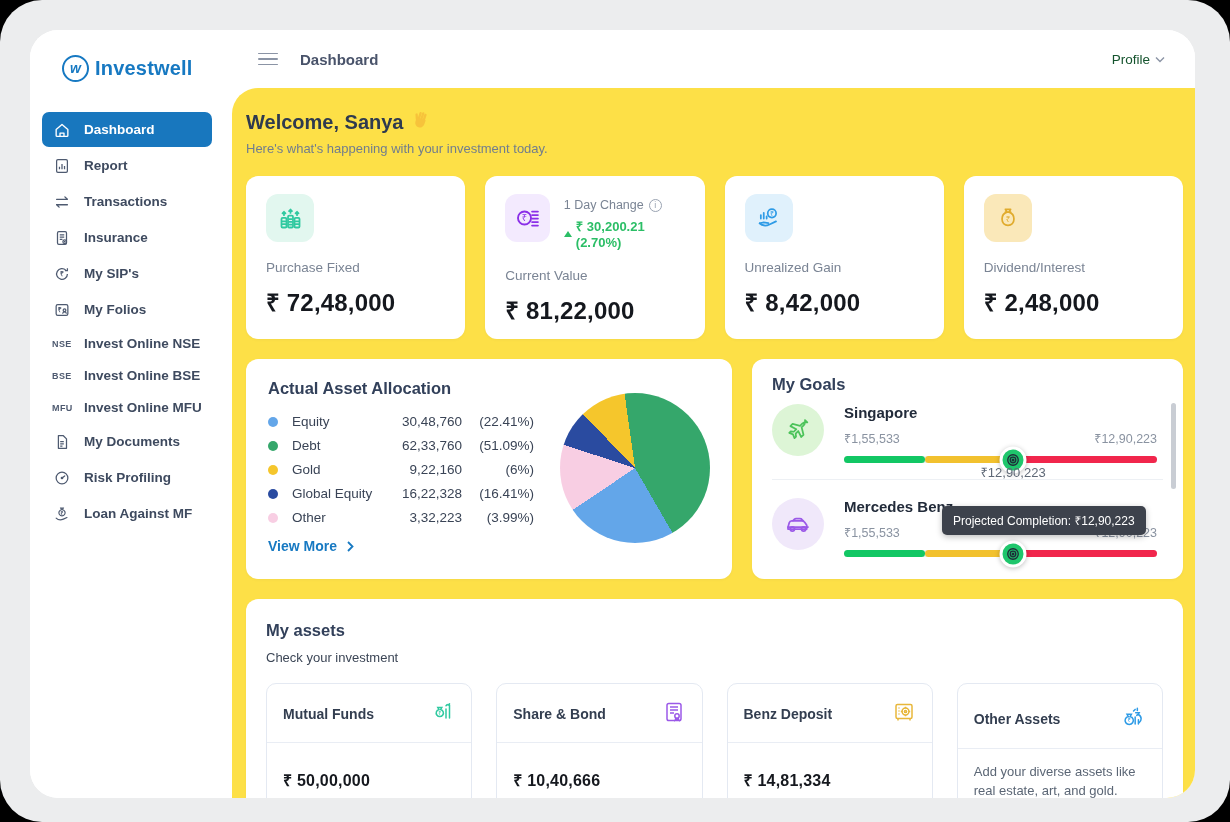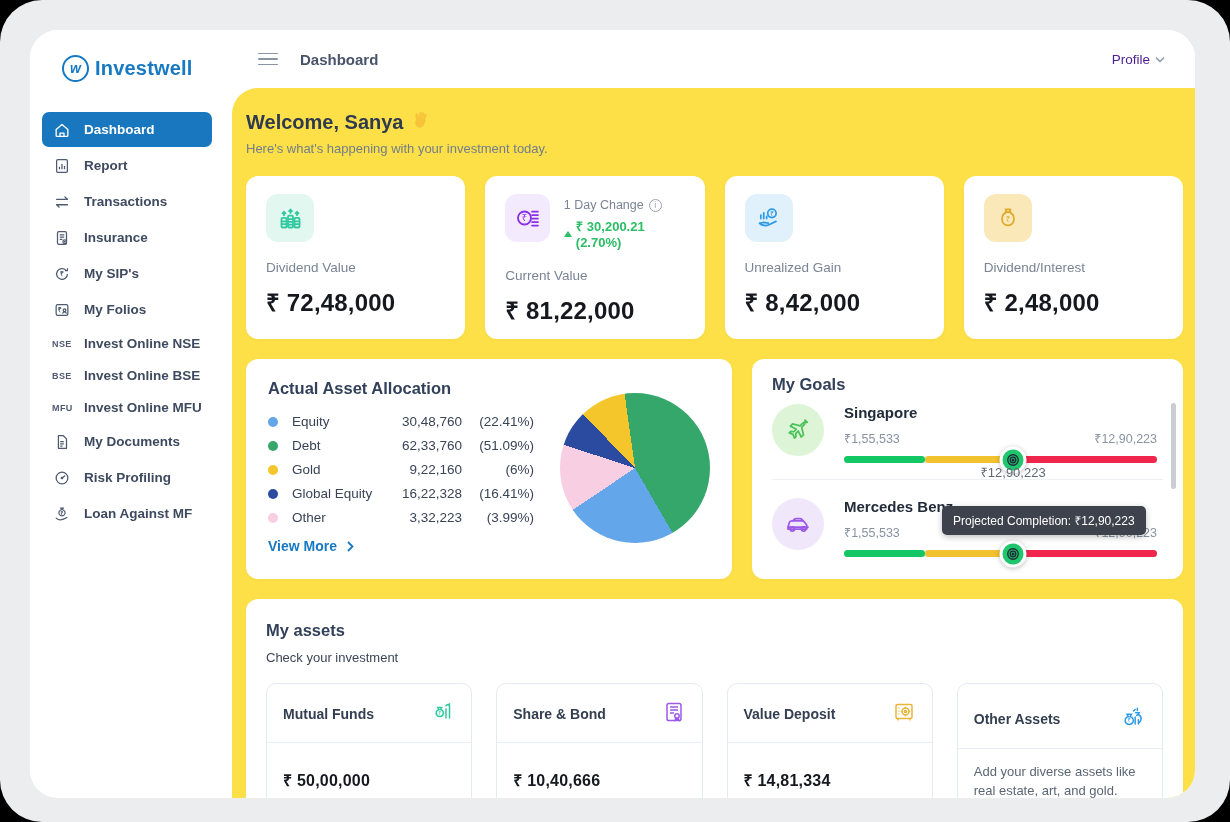--- a/index.html
+++ b/index.html
@@ -19,21 +19,21 @@
   .nav-item.active { background:#1877BE; color:#fff; }
   .nav-item.active .ic { color:#fff; }
   .txticon { font-size:9px; font-weight:700; letter-spacing:.4px; color:#4E5A70; width:19px; text-align:left; }
 
   
   .main { flex:1; display:flex; flex-direction:column; min-width:0; }
   .topbar { height:58px; background:#fff; display:flex; align-items:center; padding:0 30px 0 26px; flex:0 0 58px; }
   .hamburger { width:20px; display:flex; flex-direction:column; gap:4px; cursor:pointer; margin-right:22px; }
   .hamburger span { height:1.6px; background:#8B94A5; border-radius:2px; }
   .topbar-title { font-size:15px; color:#49536A; font-weight:600; }
-  .profile { margin-left:auto; display:flex; align-items:center; gap:5px; color:#4c1d95; font-size:13.5px; cursor:pointer; }
+  .profile { margin-left:auto; display:flex; align-items:center; gap:5px; color:#14532d; font-size:13.5px; cursor:pointer; }
   .content { flex:1; background:#fde047; border-top-left-radius:26px; padding:22px 12px 0 14px; overflow:hidden; }
 
   .welcome-title { font-size:20px; font-weight:800; color:#2E3A4F; display:flex; align-items:center; gap:8px; }
   .welcome-sub { font-size:13px; color:#717D8D; margin-top:6px; }
 
   
   .stats { display:grid; grid-template-columns:repeat(4,1fr); gap:20px; margin-top:20px; }
   .stat-card { background:#fff; border-radius:12px; padding:18px 20px 22px; box-shadow:0 1px 3px rgba(25,39,70,.04); height:163px; }
   .stat-top { display:flex; gap:14px; }
   .stat-icon { width:48px; height:48px; border-radius:12px; display:flex; align-items:center; justify-content:center; }
@@ -239,21 +239,21 @@
             <div class="stat-icon" style="background: rgb(226, 247, 239); color: rgb(47, 201, 160);">
                   <svg width="27" height="27" viewBox="0 0 24 24" fill="none" stroke="currentColor" stroke-width="1.6" stroke-linecap="round" stroke-linejoin="round">
                     <rect x="4" y="11.5" width="4.4" height="8.5" rx="1"></rect>
                     <rect x="9.8" y="9.5" width="4.4" height="10.5" rx="1"></rect>
                     <rect x="15.6" y="11.5" width="4.4" height="8.5" rx="1"></rect>
                     <path d="M5 14.5h2.4M5 17h2.4M10.8 12.5h2.4M10.8 15h2.4M10.8 17.5h2.4M16.6 14.5H19M16.6 17H19"></path>
                     <path d="M6.2 9V6.2M4.9 7.4 6.2 6l1.3 1.4M12 7V4.2M10.7 5.4 12 4l1.3 1.4M17.8 9V6.2M16.5 7.4 17.8 6l1.3 1.4"></path>
                   </svg>
                 </div>
           </div>
-          <div class="stat-label">Dividend Value</div>
+          <div class="stat-label">Purchase Fixed</div>
           <div class="stat-value">₹ 72,48,000</div>
         </article>
 
         <article class="stat-card">
           <div class="stat-top">
             <div class="stat-icon" style="background: rgb(243, 234, 254); color: rgb(139, 47, 232);">
                   <svg width="28" height="28" viewBox="0 0 24 24" fill="none" stroke="currentColor" stroke-width="1.6" stroke-linecap="round">
                     <circle cx="9" cy="12" r="5.6"></circle>
                     <text x="9" y="14.8" text-anchor="middle" font-size="8" fill="currentColor" stroke="none">₹</text>
                     <path d="M15.5 6.5h5M15.5 9.5h5M15.5 12.5h5M15.5 15.5h5M15.5 18.5h5"></path>
@@ -449,21 +449,21 @@
                       <circle cx="15" cy="16" r="2.2"></circle>
                       <path d="M14 17.8l-.7 2.2 1.7-1 1.7 1-.7-2.2"></path>
                     </svg></span>
             </div>
             <div class="asset-value">₹ 10,40,666</div>
 
           </div>
 
           <div class="asset-card">
             <div class="asset-head">
-              <span class="asset-title">Value Deposit</span>
+              <span class="asset-title">Benz Deposit</span>
               <span class="asset-ic" style="color:#E8B73A"><svg width="24" height="24" viewBox="0 0 24 24" fill="none" stroke="currentColor" stroke-width="1.5">
                       <rect x="4" y="4.5" width="16" height="14" rx="1.5"></rect>
                       <circle cx="13.5" cy="11.5" r="3.4"></circle>
                       <circle cx="13.5" cy="11.5" r="1.1"></circle>
                       <path d="M13.5 6.8v1.4M13.5 14.9v1.4M8.8 11.5h1.4M16.8 11.5h1.4"></path>
                       <path d="M7 7.5v1M7 10.5v1M7 13.5v1M6 19v1.5M18 19v1.5"></path>
                     </svg></span>
             </div>
             <div class="asset-value">₹ 14,81,334</div>
 

